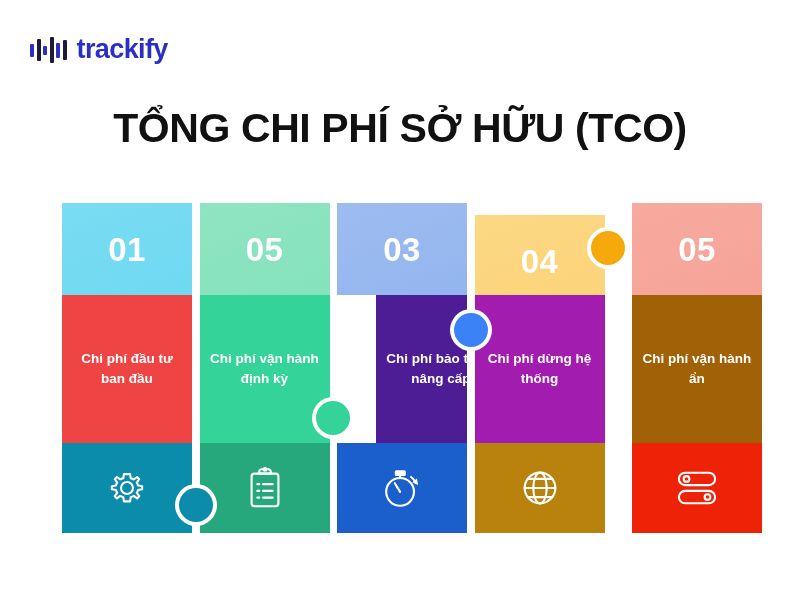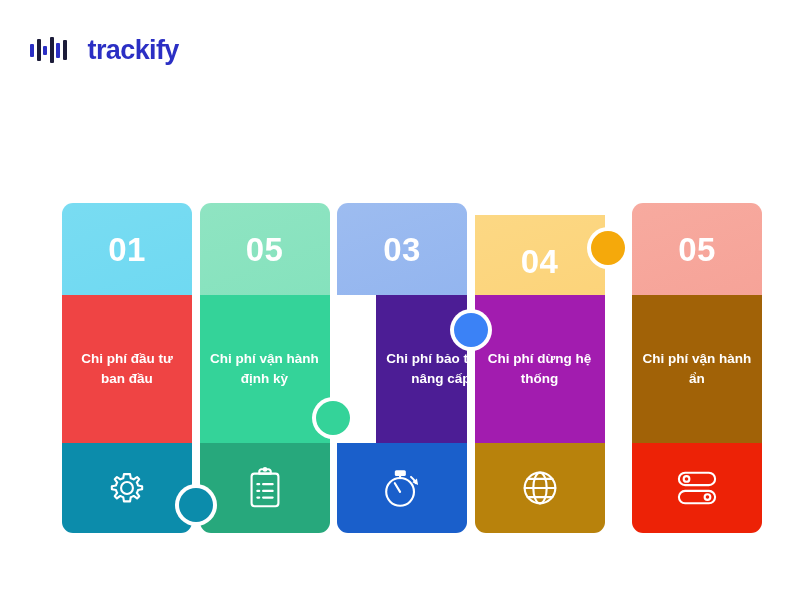--- a/index.html
+++ b/index.html
@@ -18,22 +18,21 @@
     height: 600px;
     background: #ffffff;
   }
 
   
   #logo {
     position: absolute;
     left: 30px;
     top: 36px;
     display: flex;
-    align-items: center;
-    gap: 21px;
+    gap: 10px;
   }
   #logo-mark {
     display: flex;
     align-items: center;
     gap: 2.5px;
     height: 28px;
   }
   #logo-mark .bar {
     width: 4px;
     border-radius: 1px;
@@ -73,21 +72,21 @@
     top: 0;
     width: 130px;
     height: 330px;
     border-radius: 11px;
     overflow: visible;
   }
 
   .card-clip {
     position: absolute;
     inset: 0;
-    border-radius: 11px;
+    border-radius: 0;
     overflow: hidden;
   }
 
   .band {
     position: absolute;
     left: 0;
     width: 100%;
   }
   .band-top    { top: 0;     height: 92px; }
   .band-mid    { top: 92px;  height: 148px; }
@@ -153,20 +152,21 @@
         <div class="bar" style="background: rgb(43, 47, 196); height: 13px;"></div>
         <div class="bar" style="background: rgb(28, 28, 58); height: 22px;"></div>
         <div class="bar" style="background: rgb(43, 47, 196); height: 9px;"></div>
         <div class="bar" style="background: rgb(28, 28, 58); height: 26px;"></div>
         <div class="bar" style="background: rgb(43, 47, 196); height: 15px;"></div>
         <div class="bar" style="background: rgb(28, 28, 58); height: 20px;"></div>
       </div>
     <div id="logo-text" style="color: rgb(43, 47, 196);">trackify</div>
   </div>
 
+  <div id="title">TỔNG CHI PHÍ SỞ HỮU (TCO)</div>
 
   <div id="cards">
       <div class="card" style="left: 0px;">
         <div class="card-clip">
           <div class="band band-top" style="background: linear-gradient(160deg, rgb(121, 220, 242), rgb(111, 217, 242));">
             <div class="num">01</div>
           </div>
           <div class="band band-mid" style="background: #ef4444;">
             <div class="label">Chi phí đầu tư ban đầu</div>
           </div>

